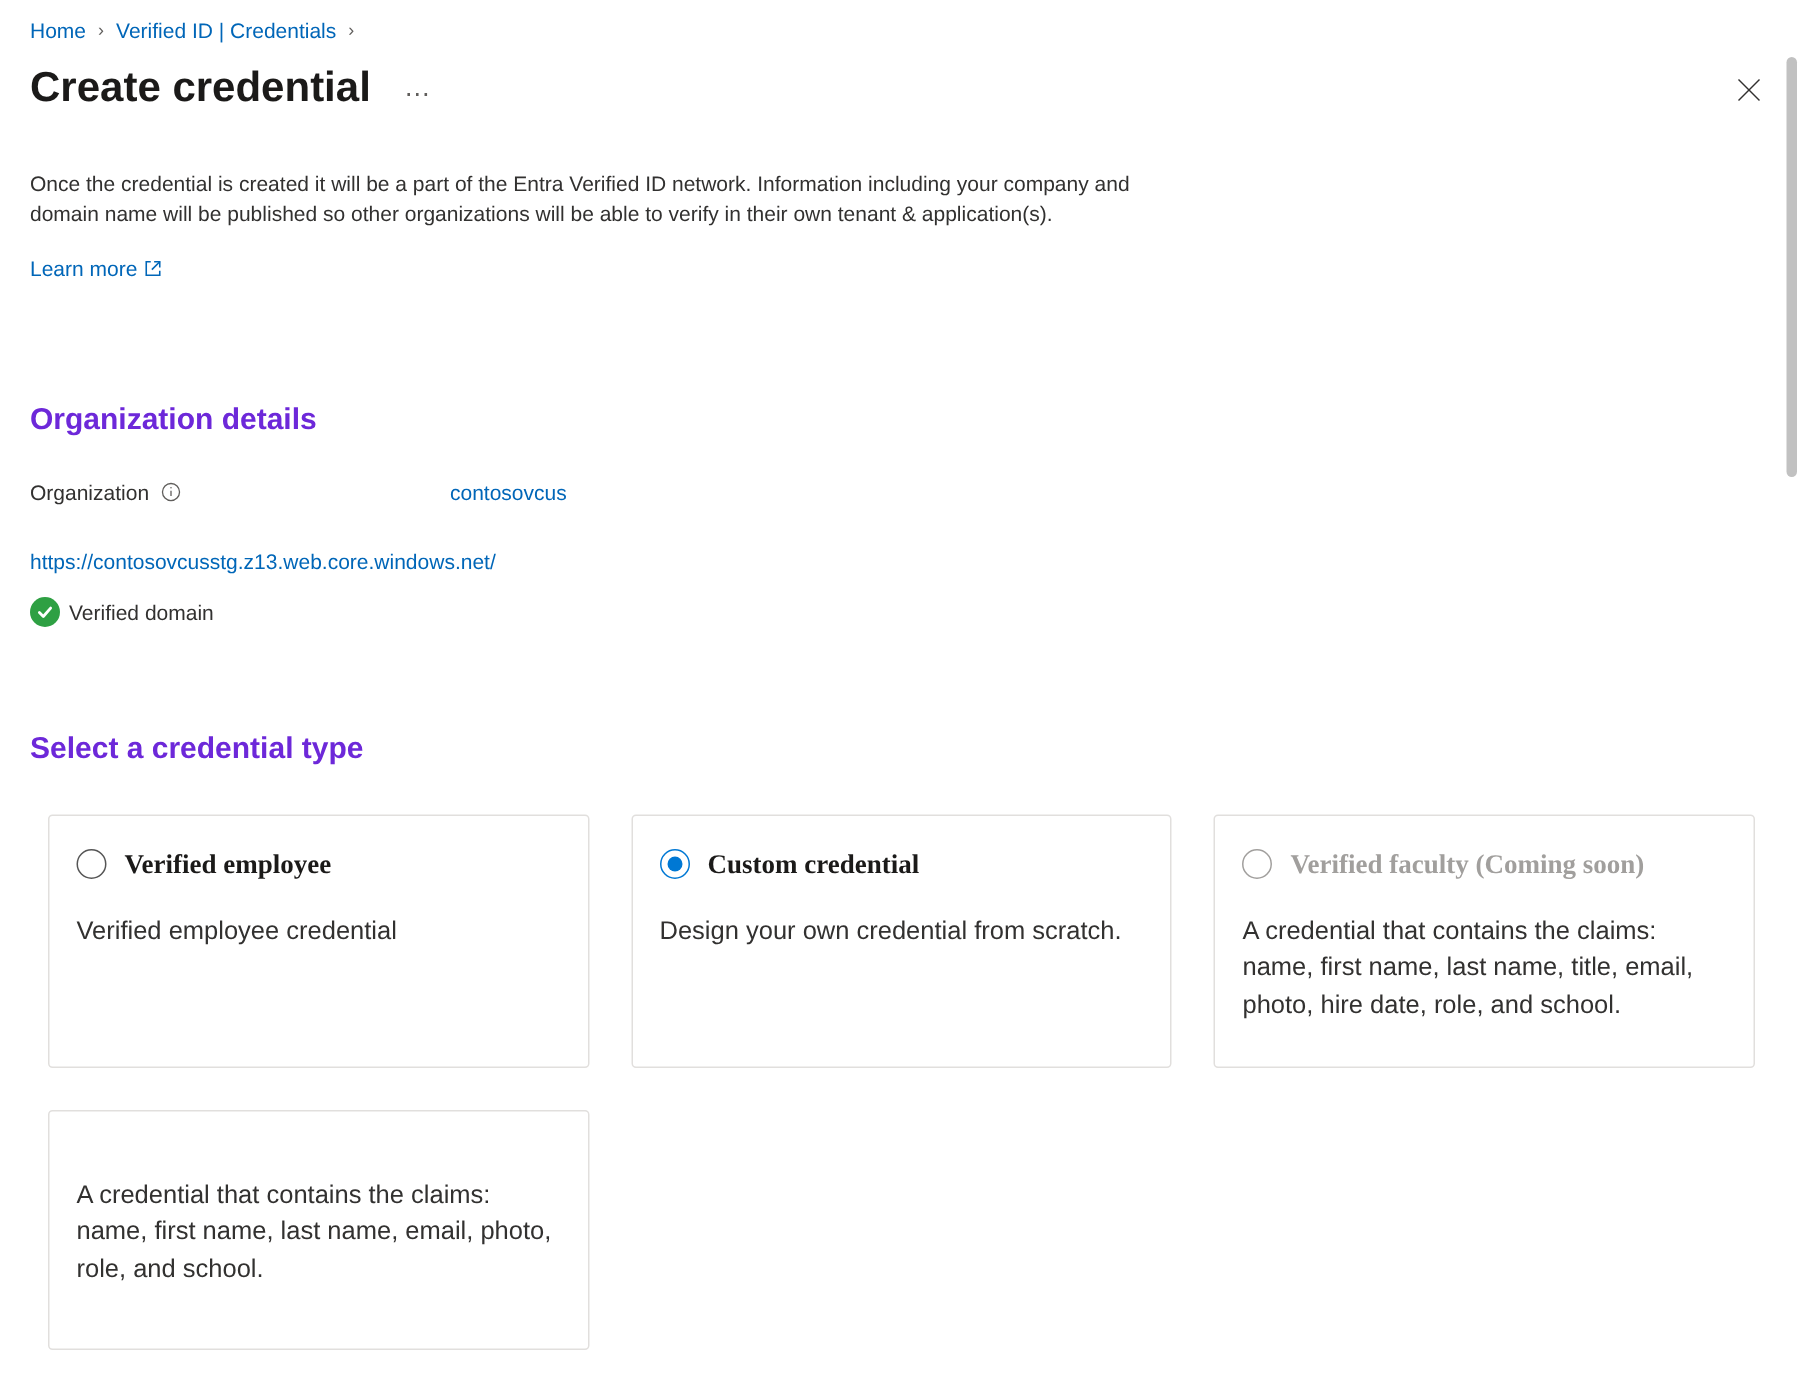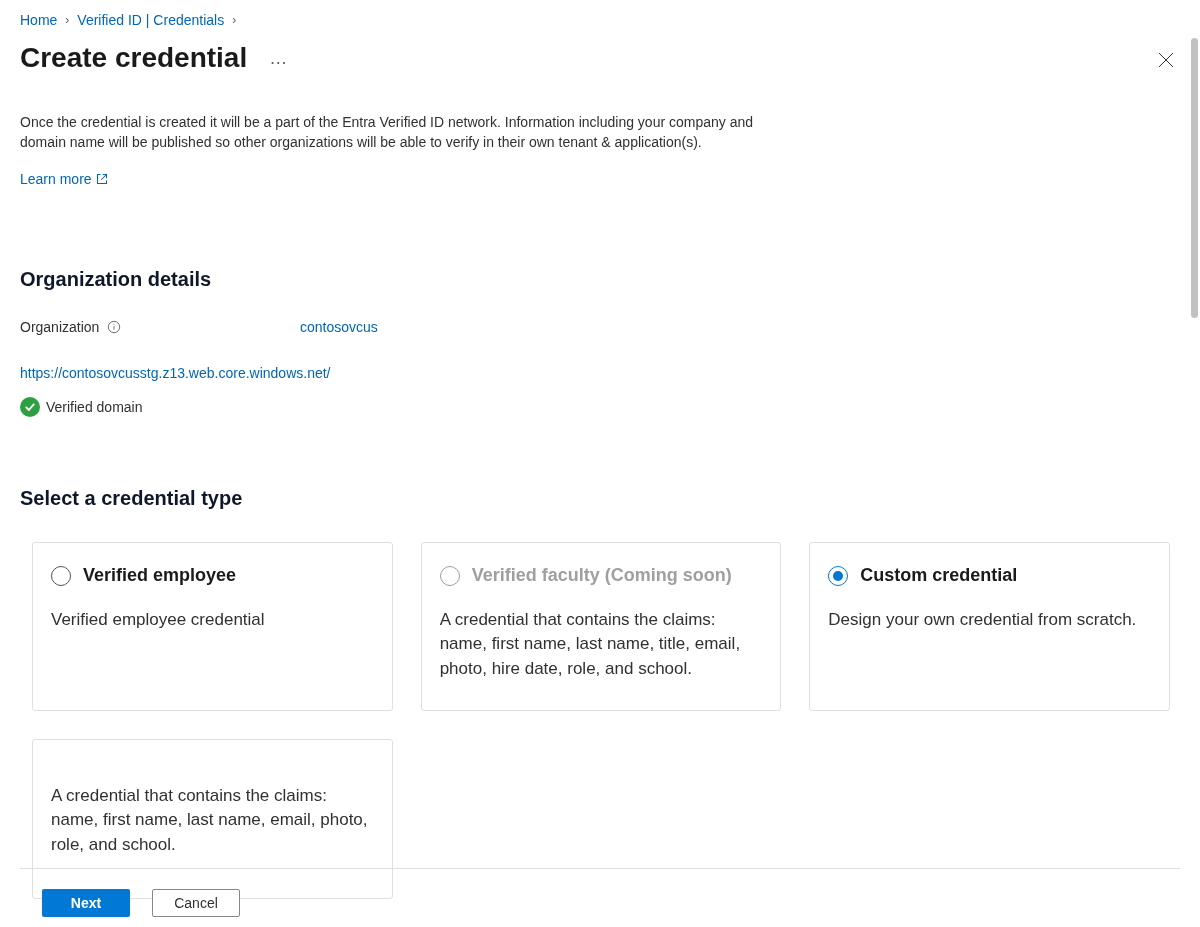--- a/index.html
+++ b/index.html
@@ -56,21 +56,21 @@
     width:28px;height:28px;display:flex;align-items:center;justify-content:center;
     color:#323130;cursor:pointer;font-size:18px;
   }
   .close-btn svg{width:16px;height:16px;}
 
   
   .intro{margin-top:38px;max-width:780px;font-size:14px;line-height:1.45;color:var(--text);}
   .learn-more{color:var(--link);text-decoration:none;font-size:14px;display:inline-flex;align-items:center;gap:4px;margin-top:4px;}
   .ext-icon{width:12px;height:12px;}
 
-  h2.section{margin:0;font-size:20px;font-weight:600;color:#0f172a;}
+  h2.section{margin:0;font-size:20px;font-weight:600;color:#6d28d9;}
   .org-section{margin-top:80px;}
   .org-grid{margin-top:28px;display:grid;grid-template-columns:280px 1fr;row-gap:30px;align-items:start;font-size:14px;}
   .field-label{display:flex;align-items:center;gap:8px;color:var(--text);}
   .info-icon{width:14px;height:14px;color:var(--text-secondary);}
   .org-link{color:var(--link);text-decoration:none;}
   .verified-row{display:flex;align-items:center;gap:6px;margin-top:16px;color:var(--text);}
   .check-badge{width:20px;height:20px;border-radius:50%;background:#2ea043;display:flex;align-items:center;justify-content:center;}
   .check-badge svg{width:12px;height:12px;color:#fff;}
 
   .select-section{margin-top:70px;}
@@ -83,21 +83,21 @@
     padding-left:12px;
   }
   .card{
     border:1px solid var(--border-light);
     border-radius:3px;
     padding:22px 18px 28px 18px;
     min-height:160px;
     cursor:pointer;
   }
   .card.disabled{cursor:default;}
-  .card-head{display:flex;align-items:flex-end;gap:12px;}
+  .card-head{display:flex;align-items:flex-start;gap:12px;font-family:Liberation Serif, serif;}
   .radio{
     width:20px;height:20px;border-radius:50%;border:1px solid #555;flex:0 0 auto;position:relative;
   }
   .radio.selected{border-color:var(--primary);}
   .radio.selected::after{
     content:"";position:absolute;inset:4px;border-radius:50%;background:var(--primary);
   }
   .radio.disabled{border-color:var(--disabled);}
   .card-title{font-size:18px;font-weight:600;color:#1b1a19;}
   .card.disabled .card-title{color:var(--disabled);}
@@ -191,42 +191,38 @@
     <h2 class="section">Select a credential type</h2>
     <div class="card-grid" id="card-grid">
 
     <div class="card">
           <div class="card-head">
             <span class="radio"></span>
             <span class="card-title">Verified employee</span>
           </div>
           <div class="card-desc">Verified employee credential</div>
         </div>
+        <div class="card">
+          <div class="card-head">
+            <span class="radio selected"></span>
+            <span class="card-title">Custom credential</span>
+          </div>
+          <div class="card-desc">Design your own credential from scratch.</div>
+        </div>
         <div class="card disabled">
           <div class="card-head">
             <span class="radio disabled"></span>
             <span class="card-title">Verified faculty (Coming soon)</span>
           </div>
           <div class="card-desc">A credential that contains the claims: name, first name, last name, title, email, photo, hire date, role, and school.</div>
         </div>
-        <div class="card">
-          <div class="card-head">
-            <span class="radio selected"></span>
-            <span class="card-title">Custom credential</span>
-          </div>
-          <div class="card-desc">Design your own credential from scratch.</div>
-        </div>
         <div class="card disabled">
           <div class="card-desc">A credential that contains the claims: name, first name, last name, email, photo, role, and school.</div>
         </div>
       </div>
   </div>
 
   
-  <div class="footer">
-    <button class="btn btn-primary">Next</button>
-    <button class="btn btn-secondary">Cancel</button>
-  </div>
 
   <div class="scroll-track">
     <div class="scroll-thumb"></div>
   </div>
 </div>
 
 </body></html>

